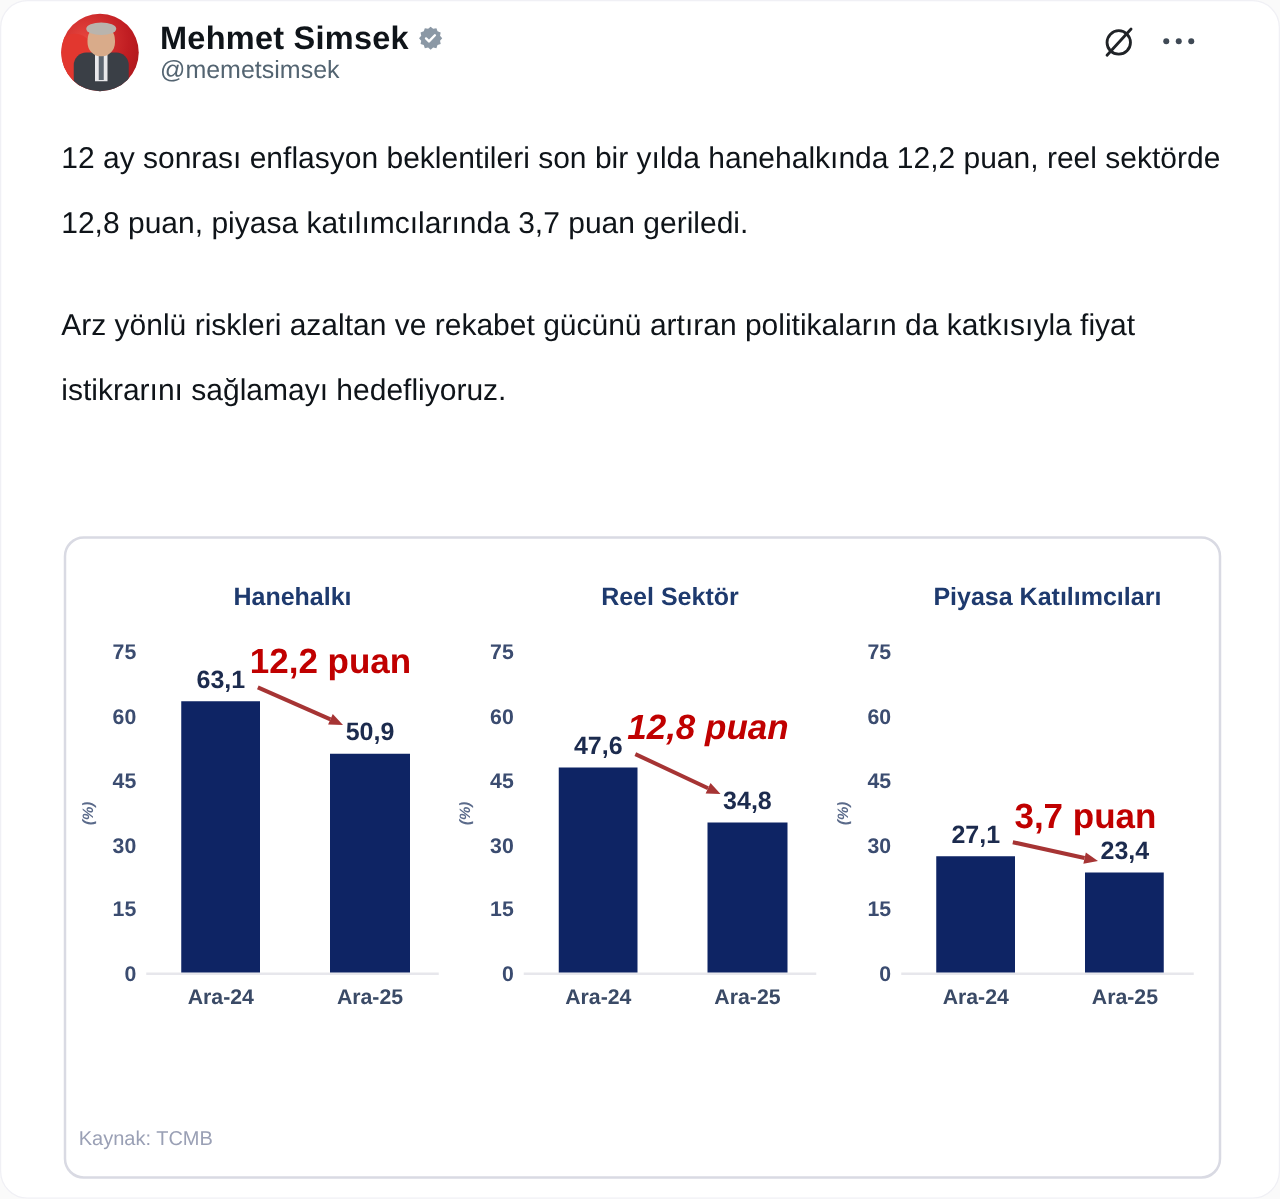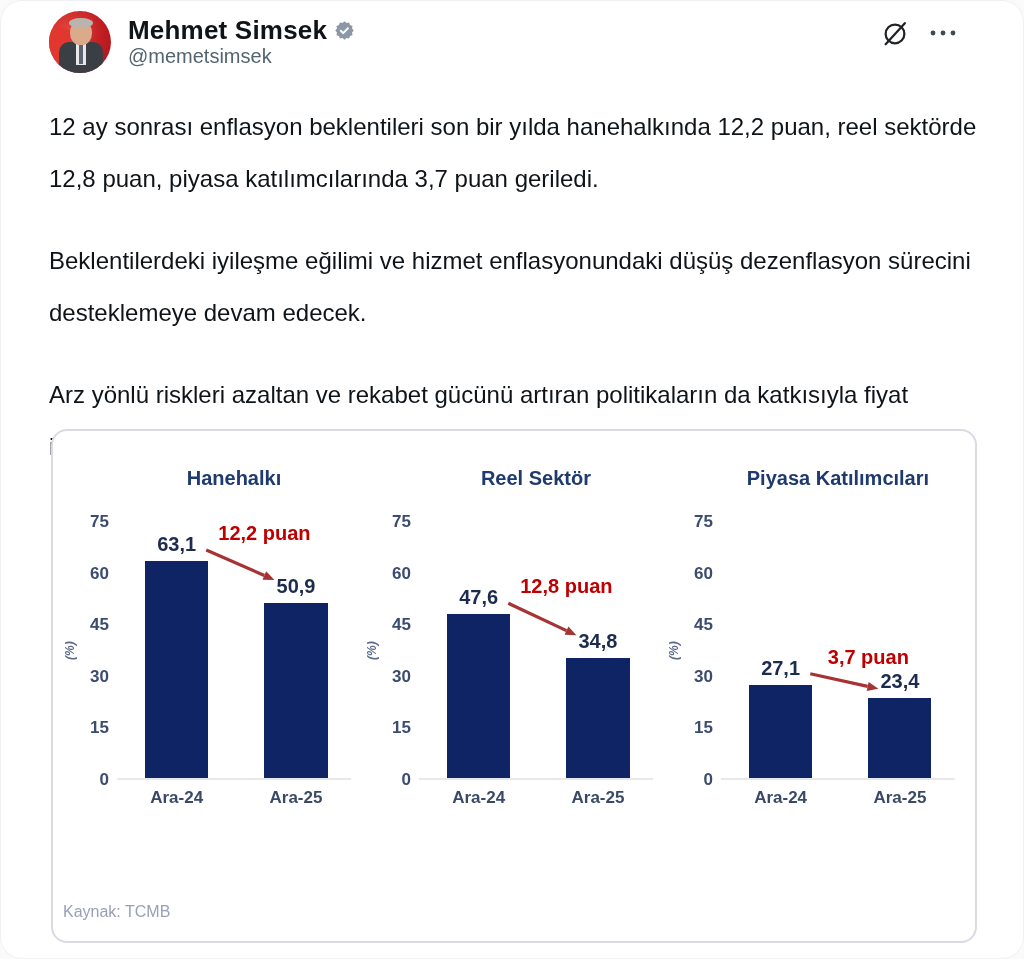--- a/index.html
+++ b/index.html
@@ -51,21 +51,21 @@
     font-size:12px;font-weight:bold;font-style:italic;color:#5a6a8a;
     writing-mode:vertical-rl;transform:rotate(180deg);
   }
   .ticks{width:38px;position:relative;font-weight:bold;font-size:17px;color:#3b4c70;}
   .ticks span{position:absolute;right:8px;line-height:20px;}
   .bars{flex:1;position:relative;border-bottom:2px solid #e7e7ec;margin-right:12px;}
   .bar{position:absolute;bottom:0;width:27%;background:#0e2464;}
   .b0{left:12%;} .b1{left:63%;}
   .val{position:absolute;font-weight:bold;font-size:20px;color:#1c2b4e;transform:translateX(-50%);white-space:nowrap;}
   .v0{left:25.5%;} .v1{left:76.5%;}
-  .ann{position:absolute;left:63%;transform:translateX(-50%);color:#c00000;font-weight:bold;font-size:20px;white-space:nowrap;}
+  .ann{position:absolute;left:63%;transform:translateX(-50%);color:#c00000;font-weight:bold;font-size:28px;white-space:nowrap;}
   .xlab{position:absolute;top:calc(100% + 10px);transform:translateX(-50%);font-weight:bold;font-size:17px;color:#3a4a66;white-space:nowrap;}
   .arrow-svg{position:absolute;left:0;top:0;pointer-events:none;overflow:visible;}
   .source{position:absolute;left:10px;bottom:20px;font-size:16px;color:#9aa0b5;}
 </style>
 </head>
 <body>
 
 <div class="page">
 
   <div class="avatar">
@@ -99,21 +99,20 @@
       <svg viewBox="0 0 28 12" width="28" height="12">
         <circle cx="4" cy="6" r="2.4" fill="#3f4955"></circle>
         <circle cx="14" cy="6" r="2.4" fill="#3f4955"></circle>
         <circle cx="24" cy="6" r="2.4" fill="#3f4955"></circle>
       </svg>
     </div>
   </div>
 
   <div class="tweet">
     <p>12 ay sonrası enflasyon beklentileri son bir yılda hanehalkında 12,2 puan, reel sektörde 12,8 puan, piyasa katılımcılarında 3,7 puan geriledi.</p>
-    <p>Beklentilerdeki iyileşme eğilimi ve hizmet enflasyonundaki düşüş dezenflasyon sürecini desteklemeye devam edecek.</p>
     <p>Arz yönlü riskleri azaltan ve rekabet gücünü artıran politikaların da katkısıyla fiyat istikrarını sağlamayı hedefliyoruz.</p>
   </div>
 
   <div class="card">
 
     <div class="panels">
 
       <div class="panel">
         <div class="panel-title">Hanehalkı</div>
         <div class="plot">
@@ -152,21 +151,21 @@
               <span style="bottom: 93.2px;">30</span>
               <span style="bottom: 144.8px;">45</span>
               <span style="bottom: 196.4px;">60</span>
               <span style="bottom: 248px;">75</span>
             </div>
           <div class="bars">
             <div class="bar b0" style="height: 163.744px; background: rgb(14, 36, 100);"></div>
             <div class="bar b1" style="height: 119.712px; background: rgb(14, 36, 100);"></div>
             <span class="val v0" style="bottom: 168.744px;">47,6</span>
             <span class="val v1" style="bottom: 124.712px;">34,8</span>
-            <span class="ann" style="bottom: 179.744px; color: rgb(192, 0, 0);">12,8 puan</span>
+            <span class="ann" style="bottom: 179.744px; color: rgb(192, 0, 0); font-style: italic;">12,8 puan</span>
             <svg class="arrow-svg" width="234" height="258" viewBox="0 0 234 258">
                 <line x1="89.26" y1="81.256" x2="147.46455936015587" y2="108.60941029085261" stroke="#a63434" stroke-width="3.2"></line>
                 <polygon points="157.42,113.28800000000001 145.50805820905788,112.77259455842379 149.42106051125387,104.44622602328143" fill="#a63434"></polygon>
               </svg>
             <span class="xlab" style="left:25.5%">Ara-24</span>
             <span class="xlab" style="left:76.5%">Ara-25</span>
           </div>
         </div>
       </div>
 

